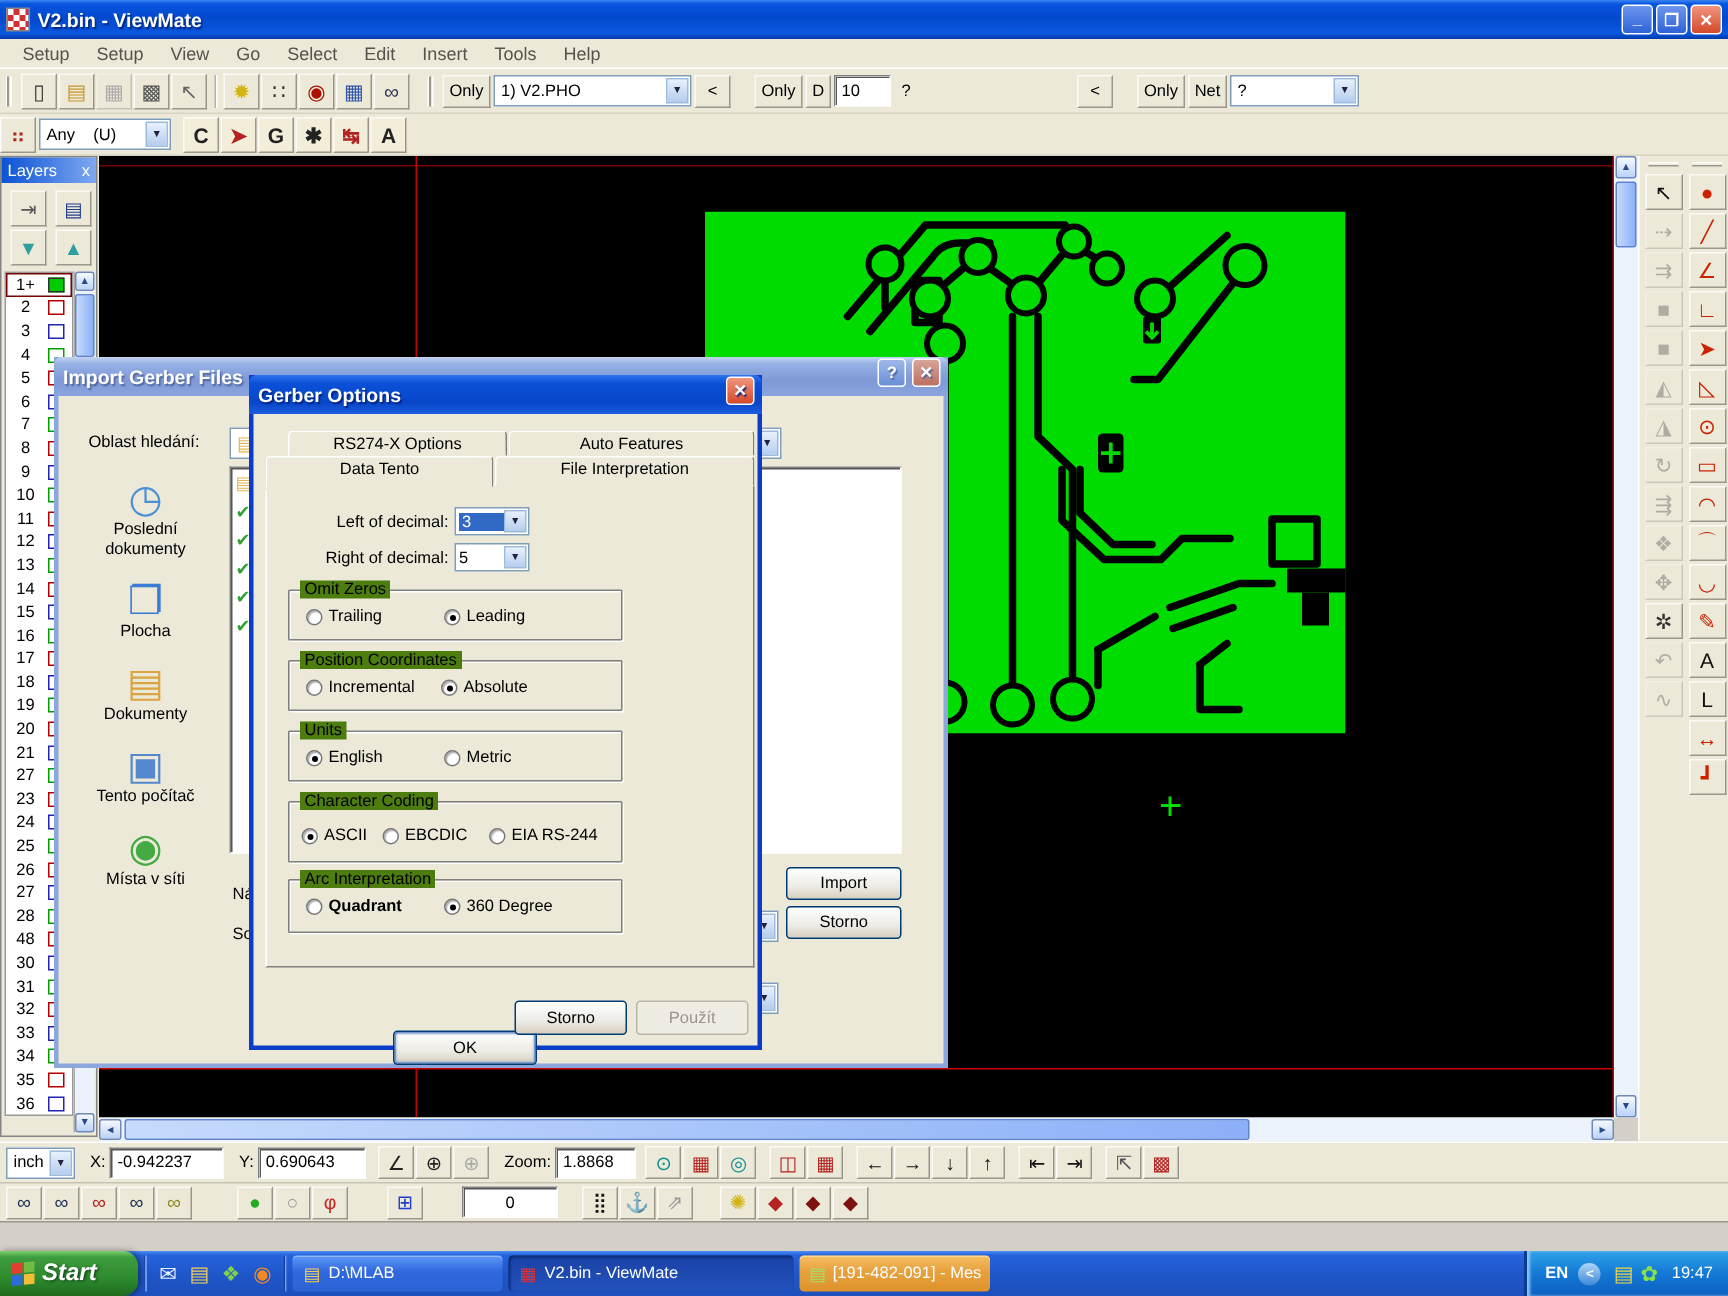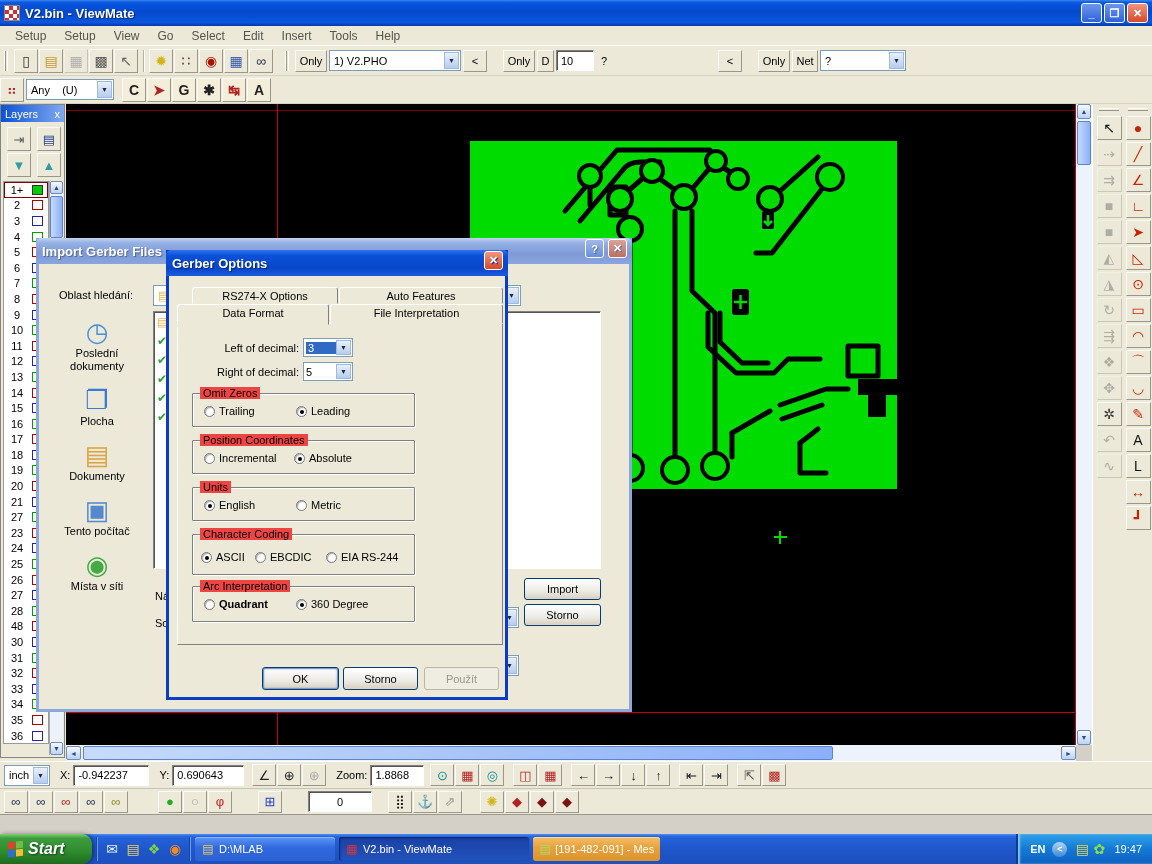--- a/index.html
+++ b/index.html
@@ -161,21 +161,21 @@
   .tab.front { height:20px; }
   .tab.active { height:21px; z-index:3; box-shadow:0 2px 0 #ECE9D8; }
   #gerber-panel { position:absolute; left:8px; top:70px; width:326px; height:322px;
     border:1px solid; border-color:#fff #808080 #808080 #fff; z-index:1; }
   .g-label { position:absolute; text-align:right; font-size:11px; }
   .g-combo { position:absolute; height:19px; width:50px; background:#fff; border:1px solid #7F9DB9;
     display:flex; align-items:center; padding:1px 16px 1px 2px; font-size:11px; }
   .g-combo .val.selected { background:#316AC5; color:#fff; flex:1; padding-left:2px; }
   .groupbox { position:absolute; left:23px; width:223px; border:1px solid #808080;
     box-shadow:1px 1px 0 #fff, inset 1px 1px 0 #fff; border-radius:1px; }
-  .groupbox .legend { position:absolute; top:-7px; left:7px; background:#ef4444; padding:0 3px; font-size:11px; }
+  .groupbox .legend { position:absolute; top:-7px; left:7px; background:#4d7c0f; padding:0 3px; font-size:11px; }
   .radio { position:absolute; width:11px; height:11px; border-radius:50%; background:#fff;
     border:1px solid #777; box-shadow:inset 1px 1px 1px #aaa; }
   .radio.checked::after { content:""; position:absolute; left:3px; top:3px; width:4px; height:4px;
     border-radius:50%; background:#000; }
   .opt-label { position:absolute; font-size:11px; }
 </style>
 </head>
 <body>
 
 <div id="app">
@@ -767,22 +767,22 @@
           <div class="opt-label" style="left: 148px; top: 16px;">EIA RS-244</div>
         </div>
         <div class="groupbox" style="top: 333px; height: 36px;">
           <div class="legend">Arc Interpretation</div>
           <div class="radio" style="left: 11px; top: 12px;"></div>
           <div class="opt-label" style="left: 26px; top: 11px; font-weight: bold;">Quadrant</div>
           <div class="radio checked" style="left: 103px; top: 12px;"></div>
           <div class="opt-label" style="left: 118px; top: 11px;">360 Degree</div>
         </div>
       </div>
-    <span class="xp-button default" style="left:93px;top:414px;width:77px;height:23px">OK</span>
+    <span class="xp-button default" style="left:93px;top:434px;width:96px;height:23px">OK</span>
     <span class="xp-button" style="left:174px;top:414px;width:75px;height:23px">Storno</span>
     <span class="xp-button disabled" style="left:255px;top:414px;width:75px;height:23px">Použít</span>
   <div class="tab" style="left: 8px; top: 34px; width: 146px; z-index: 2; margin-left: 15px;">RS274-X Options</div>
       <div class="tab" style="left: 170px; top: 34px; width: 164px; z-index: 2;">Auto Features</div>
-      <div class="tab front active" style="left: 8px; top: 51px; width: 152px; z-index: 3;">Data Format</div>
+      <div class="tab front active" style="left: 8px; top: 51px; width: 152px; z-index: 3;">Data Tento</div>
       <div class="tab front" style="left: 161px; top: 51px; width: 173px; z-index: 2;">File Interpretation</div>
     </div>
 
 </div>
 
 </body></html>

